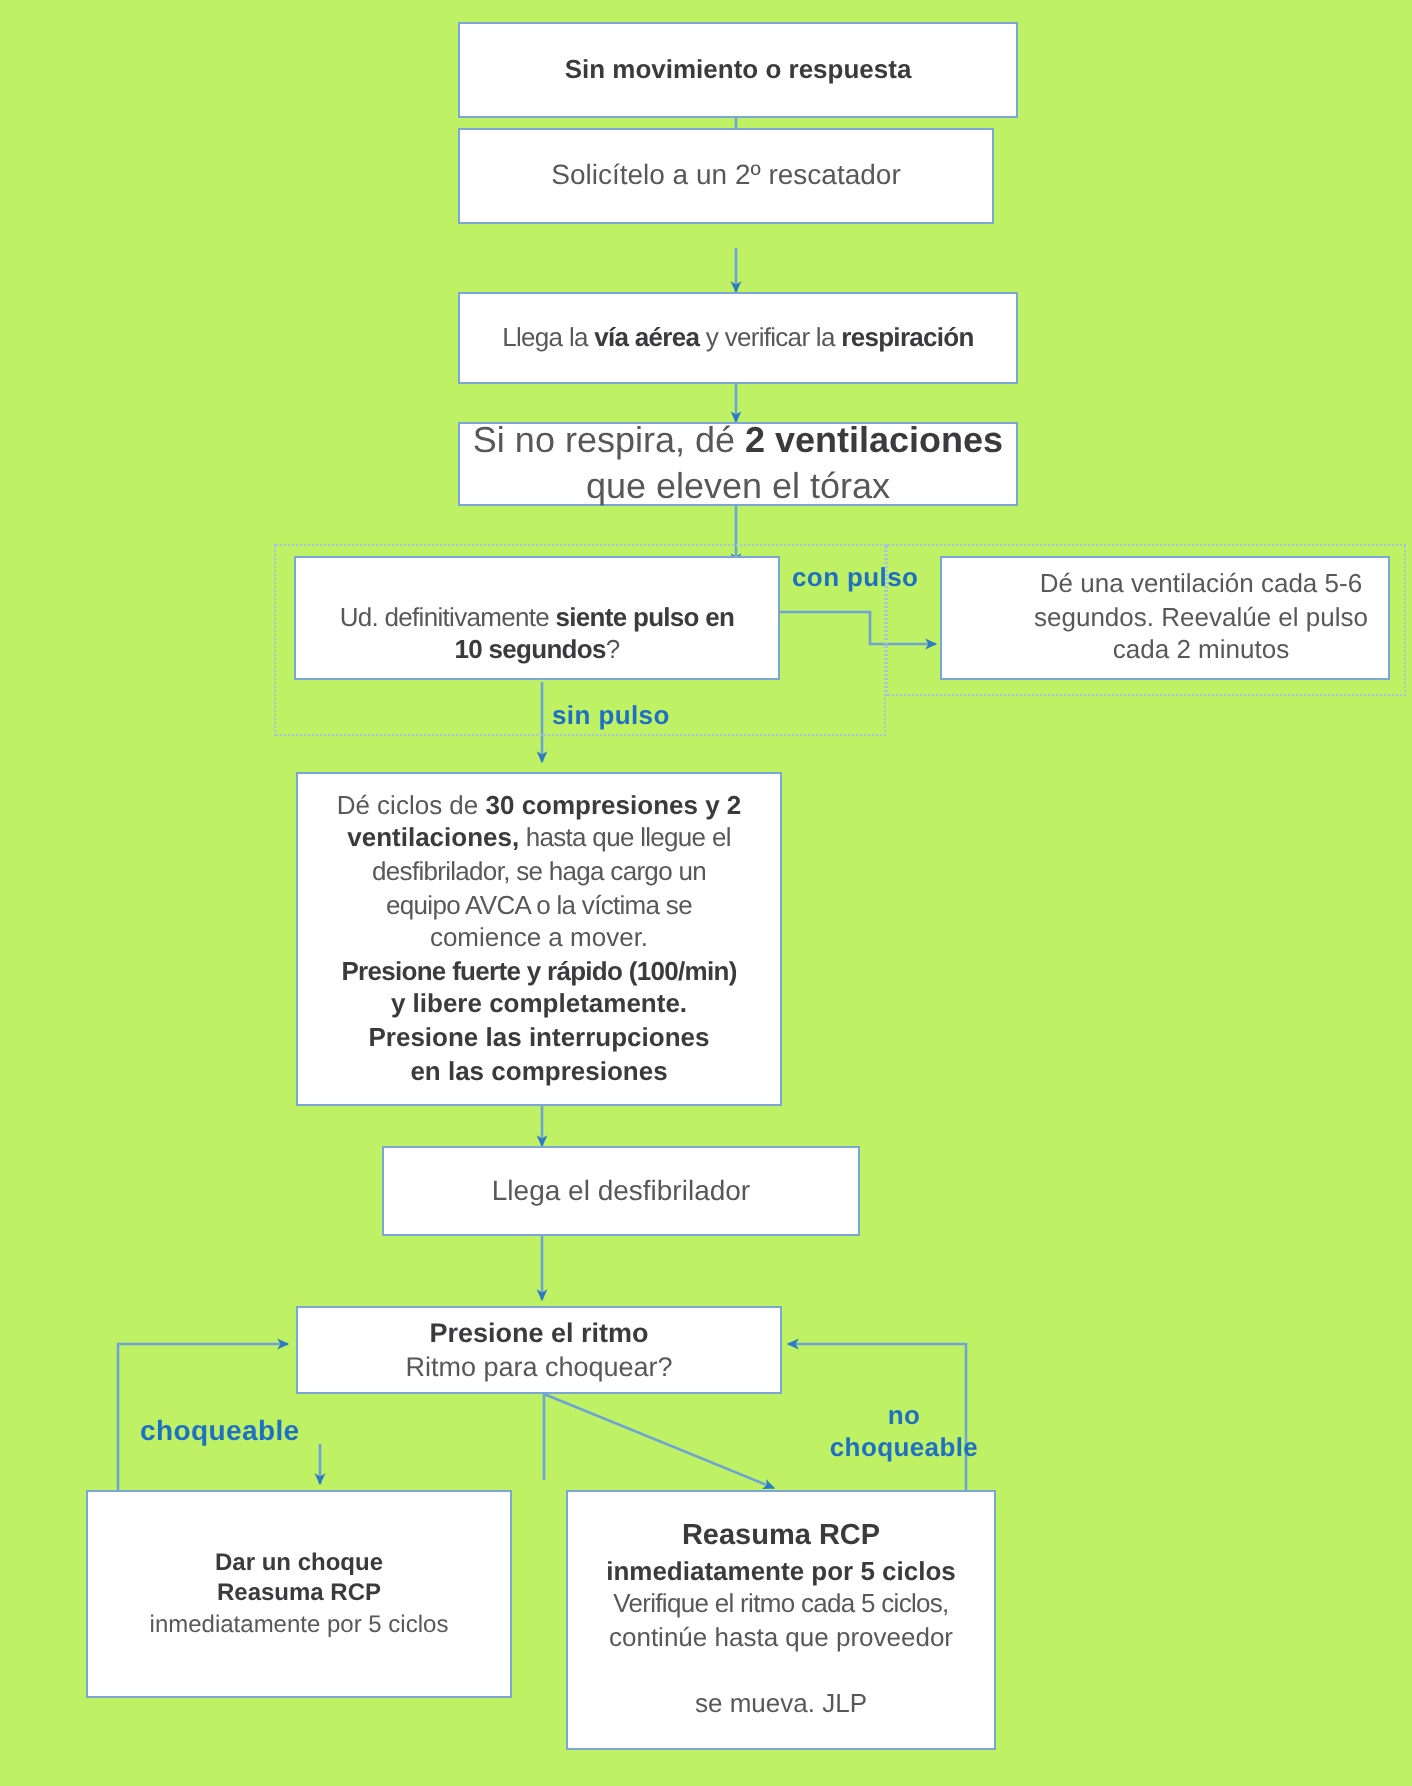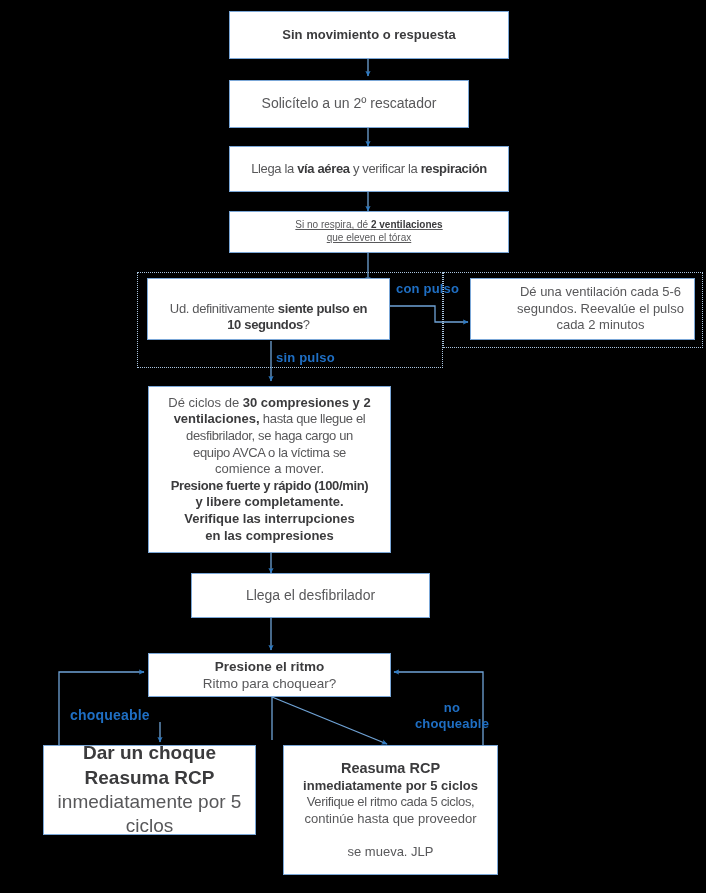--- a/index.html
+++ b/index.html
@@ -7,21 +7,21 @@
     padding: 0;
     background: #ffffff;
   }
   body {
     font-family: "Liberation Sans", sans-serif;
   }
   #canvas {
     position: relative;
     width: 706px;
     height: 893px;
-    background: #000000;
+    background: #bef264;
     overflow: hidden;
   }
   svg.wires {
     position: absolute;
     left: 0;
     top: 0;
     width: 706px;
     height: 893px;
     pointer-events: none;
   }
@@ -104,29 +104,29 @@
     </g>
   </svg>
 
   <div class="sel-rect" style="left:137px; top:272px; width:306px; height:96px;"></div>
   <div class="sel-rect" style="left:443px; top:272px; width:260px; height:76px;"></div>
 
   <div class="node allbold" style="left:229px; top:11px; width:280px; height:48px;">
     <div class="inner"><span>Sin movimiento o respuesta</span></div>
   </div>
 
-  <div class="node" style="left:229px; top:80px; width:240px; height:48px; font-size:14px;">
+  <div class="node" style="left:229px; top:64px; width:268px; height:48px; font-size:14px;">
     <div class="inner"><span>Solicítelo a un 2º rescatador</span></div>
   </div>
 
   <div class="node" style="left:229px; top:146px; width:280px; height:46px;">
     <div class="inner tight"><span>Llega la </span><span class="b">vía aérea</span><span> y verificar la </span><span class="b">respiración</span></div>
   </div>
 
-  <div class="node" style="left:229px; top:211px; width:280px; height:42px; font-size:10px;text-decoration:underline;">
+  <div class="node" style="left:229px; top:211px; width:280px; height:42px; font-size:18px;">
     <div class="inner">
       <span>Si no respira, dé </span><span class="b">2 ventilaciones</span><br>
       <span>que eleven el tórax</span>
     </div>
   </div>
 
   <div class="node" style="left:147px; top:278px; width:243px; height:62px; font-size:13px;">
     <div class="inner tight">
       <br>
       <span>Ud. definitivamente </span><span class="b">siente pulso en</span><br>
@@ -144,37 +144,37 @@
 
   <div class="node" style="left:148px; top:386px; width:243px; height:167px; font-size:13px;">
     <div class="inner">
       <span>Dé ciclos de </span><span class="b">30 compresiones y 2</span><br>
       <span class="b">ventilaciones,</span><span class="tight"> hasta que llegue el</span><br>
       <span class="tight">desfibrilador, se haga cargo un</span><br>
       <span class="tight">equipo AVCA o la víctima se</span><br>
       <span>comience a mover.</span><br>
       <span class="b tight">Presione fuerte y rápido (100/min)</span><br>
       <span class="b">y libere completamente.</span><br>
-      <span class="b">Verifique las interrupciones</span><br>
+      <span class="b">Presione las interrupciones</span><br>
       <span class="b">en las compresiones</span>
     </div>
   </div>
 
   <div class="node" style="left:151px; top:573px; width:239px; height:45px; font-size:14px;margin-left:40px;">
     <div class="inner"><span>Llega el desfibrilador</span></div>
   </div>
 
   <div class="node" style="left:148px; top:653px; width:243px; height:44px; font-size:13.5px;">
     <div class="inner">
       <span class="b">Presione el ritmo</span><br>
       <span>Ritmo para choquear?</span>
     </div>
   </div>
 
-  <div class="node" style="left:43px; top:745px; width:213px; height:90px; font-size:19px;">
+  <div class="node" style="left:43px; top:745px; width:213px; height:104px; font-size:12px;">
     <div class="inner">
       <span class="b">Dar un choque</span><br>
       <span class="b">Reasuma RCP</span><br>
       <span>inmediatamente por 5 ciclos</span>
     </div>
   </div>
 
   <div class="node" style="left:283px; top:745px; width:215px; height:130px; font-size:13px;">
     <div class="inner">
       <span class="b" style="font-size:14.5px">Reasuma RCP</span><br>

